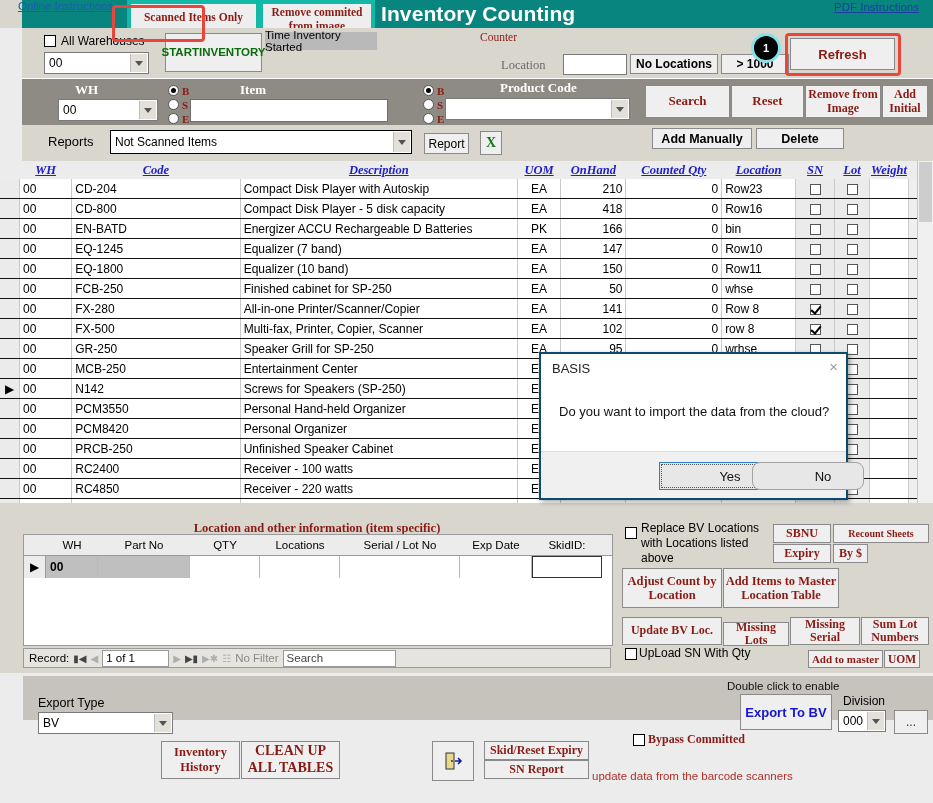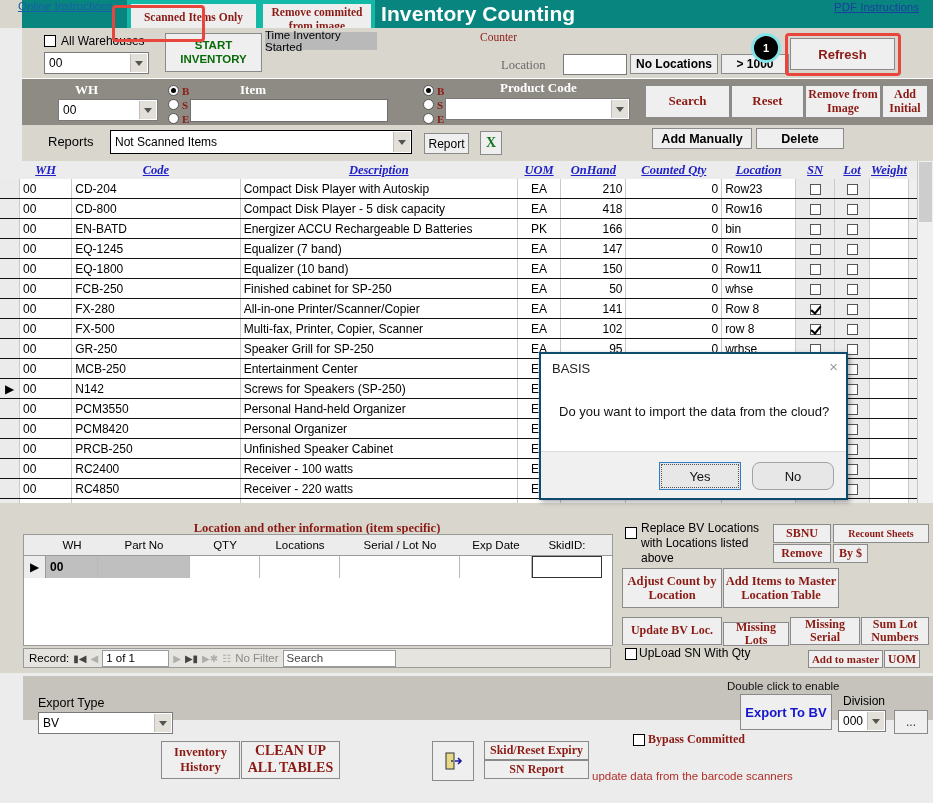--- a/index.html
+++ b/index.html
@@ -36,21 +36,21 @@
   #all-wh-wrap{position:absolute;left:44px;top:34px;display:flex;align-items:center;gap:5px;}
   .combo{background:#fff;border:1px solid #7a7a7a;box-sizing:border-box;position:relative;
     font-size:12px;padding:2px 18px 2px 4px;display:flex;align-items:center;}
   .combo .arrow{position:absolute;right:1px;top:1px;bottom:1px;width:16px;background:#e3e0da;
     border-left:1px solid #bdbdbd;display:flex;align-items:center;justify-content:center;}
   .combo .arrow:after{content:"";border-left:4px solid transparent;border-right:4px solid transparent;
     border-top:5px solid #545454;}
   #wh-top-combo{position:absolute;left:44px;top:52px;width:105px;height:22px;}
   #start-inv{position:absolute;left:165px;top:33px;width:95px;height:37px;background:#efefef;
     border:1px solid #8a8a8a;color:#0a6b0a;font-weight:bold;font-size:11.5px;line-height:1.2;
-    display:flex;flex-direction:column;align-items:center;justify-content:center;}
+    display:flex;flex-direction:row;align-items:center;justify-content:center;}
   #time-started{position:absolute;left:265px;top:32px;width:112px;height:18px;background:#b9b9b9;
     font-size:11.5px;display:flex;align-items:center;justify-content:center;color:#000;}
   #counter-label{position:absolute;left:480px;top:31px;font-family:"Liberation Serif",serif;
     font-size:11.5px;color:#8b1a14;}
   #location-label{position:absolute;left:501px;top:58px;font-family:"Liberation Serif",serif;
     font-size:12.5px;color:#6b6b6b;}
   #location-input{position:absolute;left:563px;top:54px;width:62px;height:19px;background:#fff;
     border:1px solid #7a7a7a;}
   .btn{background:#efefef;border:1px solid #8a8a8a;display:flex;align-items:center;
     justify-content:center;box-sizing:border-box;text-align:center;}
@@ -125,21 +125,21 @@
 
   
   #dialog{position:absolute;left:539px;top:352px;width:305px;height:144px;background:#fff;
     border:2px solid #0c4a6e;box-shadow:2px 2px 5px rgba(0,0,0,.35);z-index:80;}
   #dlg-title{position:absolute;left:11px;top:7px;font-size:13px;color:#222;}
   #dlg-close{position:absolute;right:8px;top:4px;font-size:15px;color:#9b9b9b;}
   #dlg-msg{position:absolute;left:18px;top:50px;font-size:13px;color:#111;}
   #dlg-footer{position:absolute;left:0;bottom:0;width:100%;height:46px;background:#f0f0f0;
     border-top:1px solid #dcdcdc;}
   .dlgbtn{position:absolute;height:26px;background:#e7e7e7;border:1px solid #a3a3a3;
-    font-size:13px;display:flex;align-items:center;justify-content:center;color:#111;}
+    font-size:13px;display:flex;align-items:center;justify-content:center;color:#111;padding-left:30px;}
   #dlg-yes{left:118px;top:10px;width:80px;border:1px solid #2f7fc8;outline:1px dotted #555;outline-offset:-3px;}
   #dlg-no{left:211px;top:10px;width:80px;border-radius:8px;}
   #yes-hl{left:112px;top:5px;width:93px;height:37px;z-index:85;}
   #badge2{left:584px;top:452px;}
 
   
   .lower{position:absolute;left:0;top:503px;width:933px;height:170px;background:#d9d6ce;}
   #lower-title{position:absolute;left:22px;top:521px;width:590px;text-align:center;
     font-family:"Liberation Serif",serif;font-weight:bold;font-size:12.5px;color:#8b1a14;}
   .detail-grid{position:absolute;left:23px;top:534px;width:588px;height:110px;background:#fff;
@@ -633,21 +633,21 @@
     <span class="navarrow dim">☷</span>
     <span style="color:#8a8a8a">No Filter</span>
     <span class="rec-search">Search</span>
   </div>
 
   <div class="rightblk"></div>
   <span class="chk" id="replace-chk"></span>
   <div id="replace-lbl">Replace BV Locations with Locations listed above</div>
   <div class="rbtn-serif" id="sbnu">SBNU</div>
   <div class="rbtn-serif" id="recount">Recount Sheets</div>
-  <div class="rbtn-serif" id="apply">Remove</div>
+  <div class="rbtn-serif" id="apply">Expiry</div>
   <div class="rbtn-serif" id="byd">By $</div>
   <div class="rbtn-serif" id="adjcount">Adjust Count by Location</div>
   <div class="rbtn-serif" id="additems">Add Items to Master Location Table</div>
   <div class="rbtn-serif" id="updbv">Update BV Loc.</div>
   <div class="rbtn-serif" id="misslots">Missing Lots</div>
   <div class="rbtn-serif" id="missserial">Missing Serial</div>
   <div class="rbtn-serif" id="sumlot">Sum Lot Numbers</div>
   <span class="chk" id="upload-chk"></span>
   <div id="upload-lbl">UpLoad SN With Qty</div>
   <div class="rbtn-serif" id="addmaster">Add to master</div>

